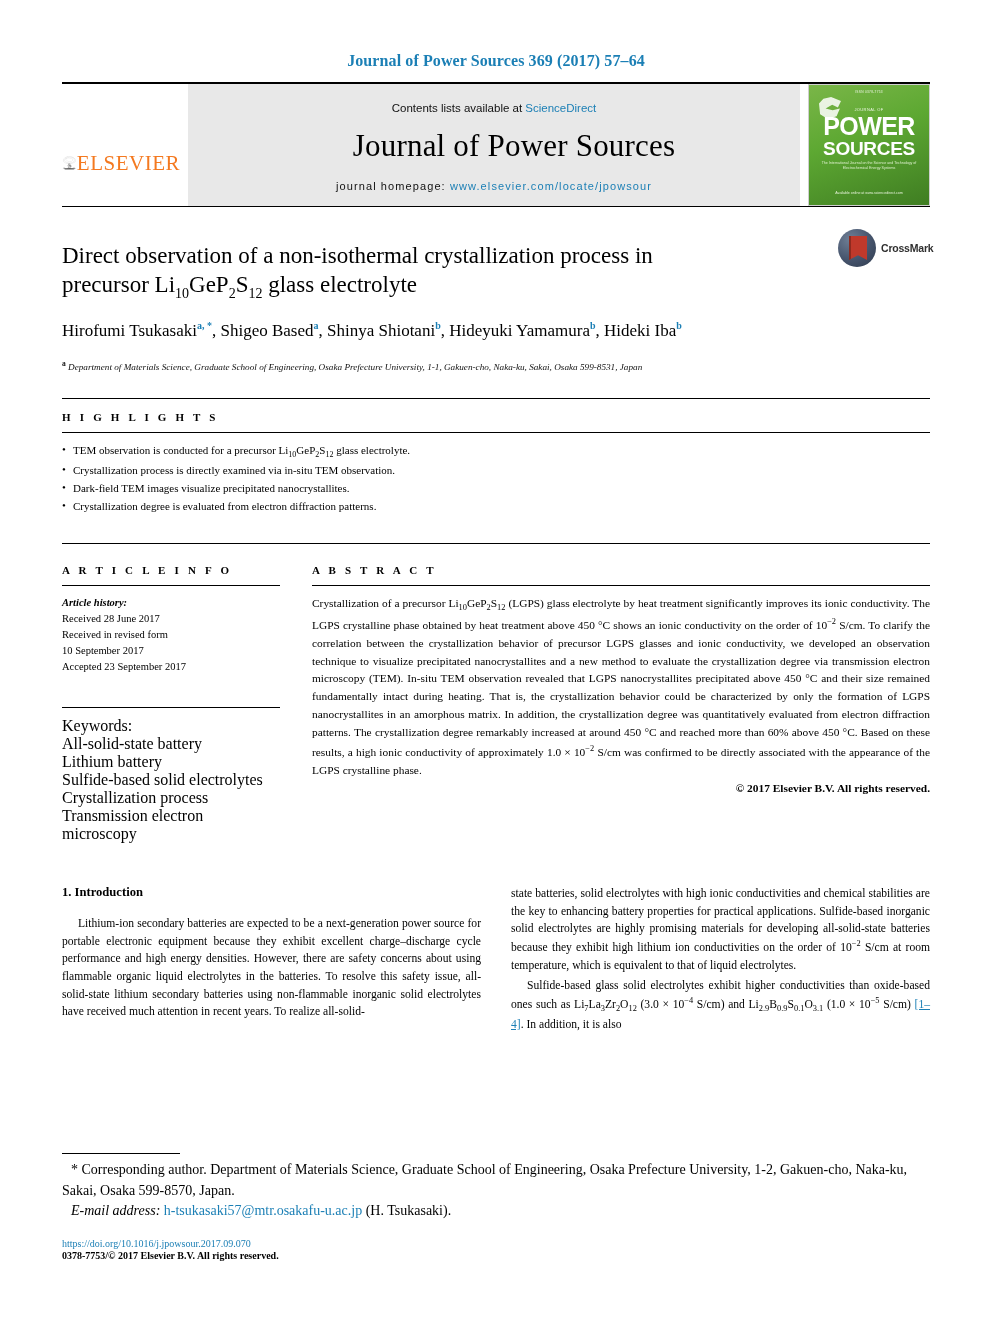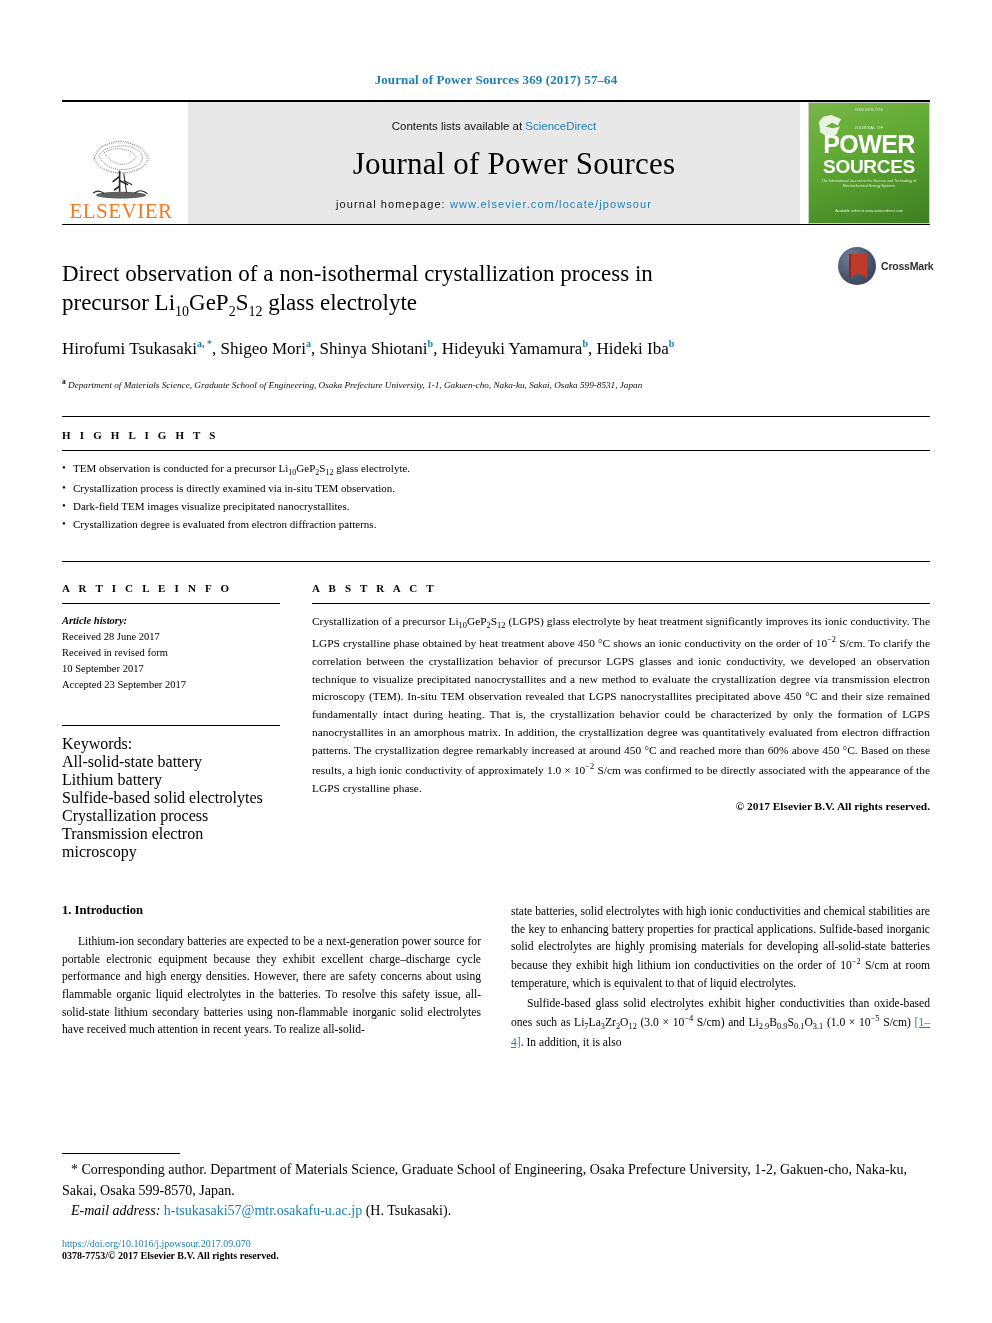--- a/index.html
+++ b/index.html
@@ -21,39 +21,38 @@
     height: 1323px;
     box-sizing: border-box;
     padding: 0 62px;
   }
 
   
   .runhead {
     text-align: center;
     color: #1b7fb5;
     font-family: "Liberation Serif", serif;
-    font-size: 13px;
+    font-size: 16px;
     font-weight: bold;
     letter-spacing: .1px;
-    padding-top: 72px;
+    padding-top: 52px;
   }
 
   
   .masthead {
     margin-top: 12px;
     border-top: 2.5px solid #000;
     display: flex;
     align-items: stretch;
     height: 122px;
   }
   .elsevier-logo {
     width: 118px;
     flex: 0 0 118px;
     display: flex;
-    flex-direction: column;
     justify-content: flex-end;
     align-items: center;
     padding-bottom: 2px;
     margin-top: 38px;
   }
   .tree-svg { display:block; }
   .elsevier-word {
     font-family: "Liberation Serif", serif;
     font-size: 21px;
     letter-spacing: .5px;
@@ -390,21 +389,21 @@
       <div class="cm-text">CrossMark</div>
     </div>
 
     <h1 class="article-title">
       <span>Direct observation of a non-isothermal crystallization process in</span><br>
       <span>precursor Li</span><sub>10</sub><span>GeP</span><sub>2</sub><span>S</span><sub>12</sub><span> glass electrolyte</span>
     </h1>
 
     <div class="authors">
       <span>Hirofumi Tsukasaki</span><sup>a, *</sup>,
-      <span>Shigeo Mori</span><sup>a</sup>,
+      <span>Shigeo Based</span><sup>a</sup>,
       <span>Shinya Shiotani</span><sup>b</sup>,
       <span>Hideyuki Yamamura</span><sup>b</sup>,
       <span>Hideki Iba</span><sup>b</sup>
     </div>
 
     <div class="affil">
       <sup>a</sup> <span>Department of Materials Science, Graduate School of Engineering, Osaka Prefecture University, 1-1, Gakuen-cho, Naka-ku, Sakai, Osaka 599-8531, Japan</span>
     </div>
   </div>
 

